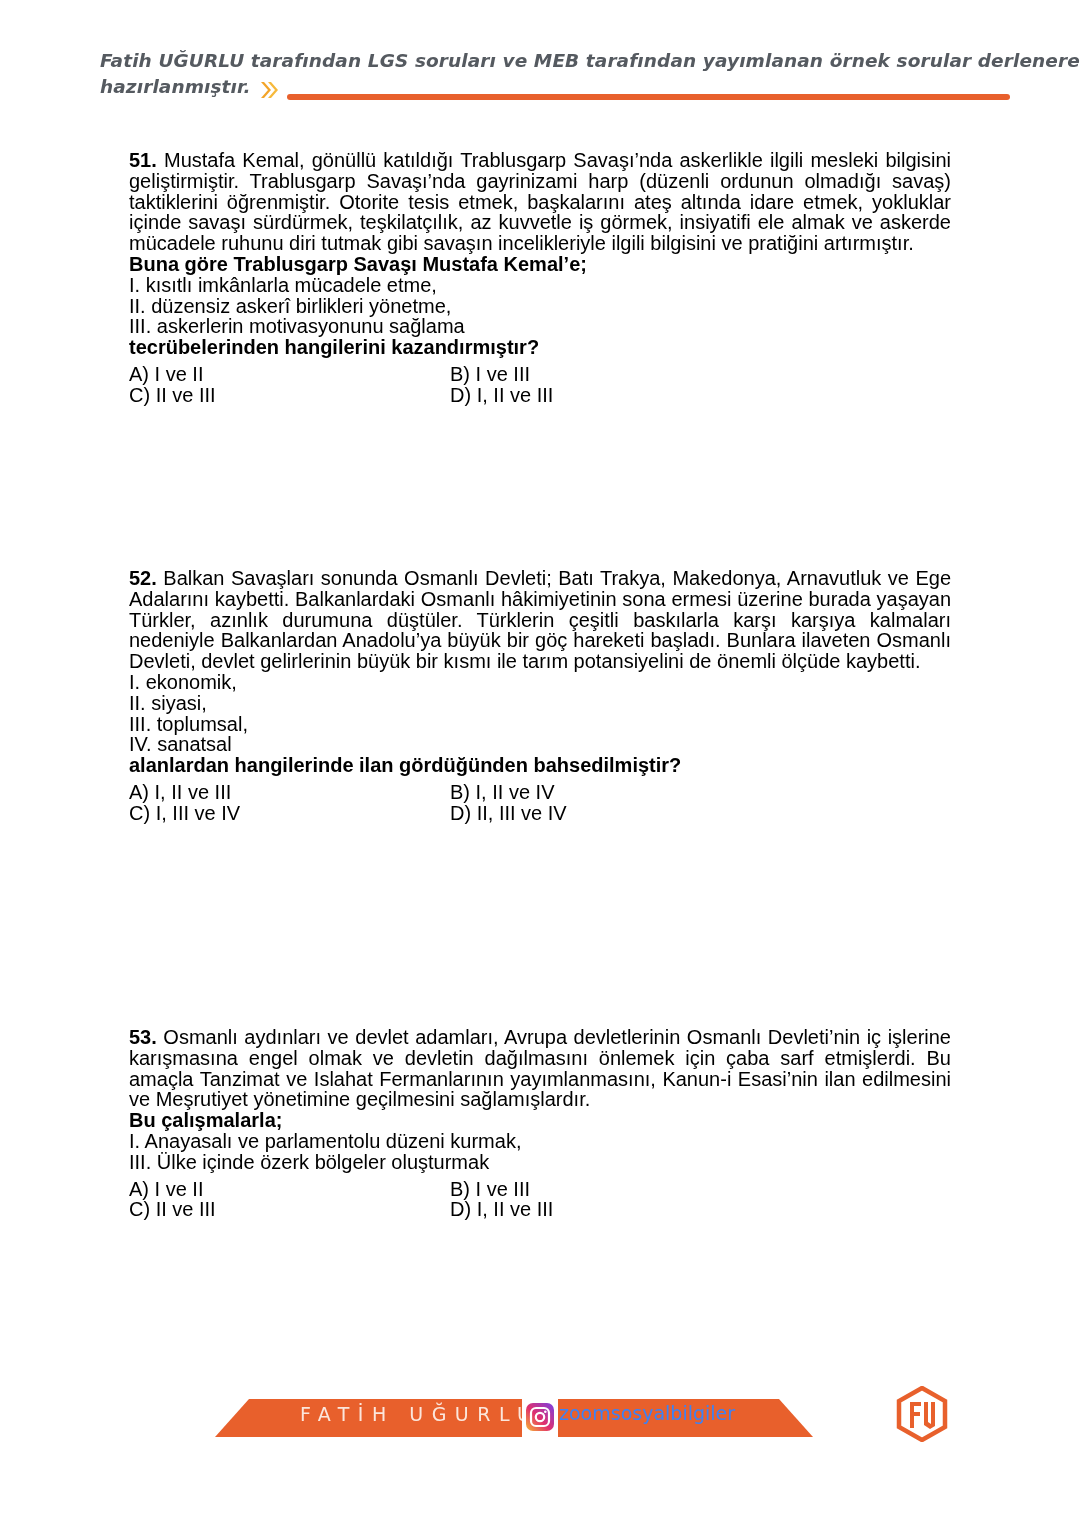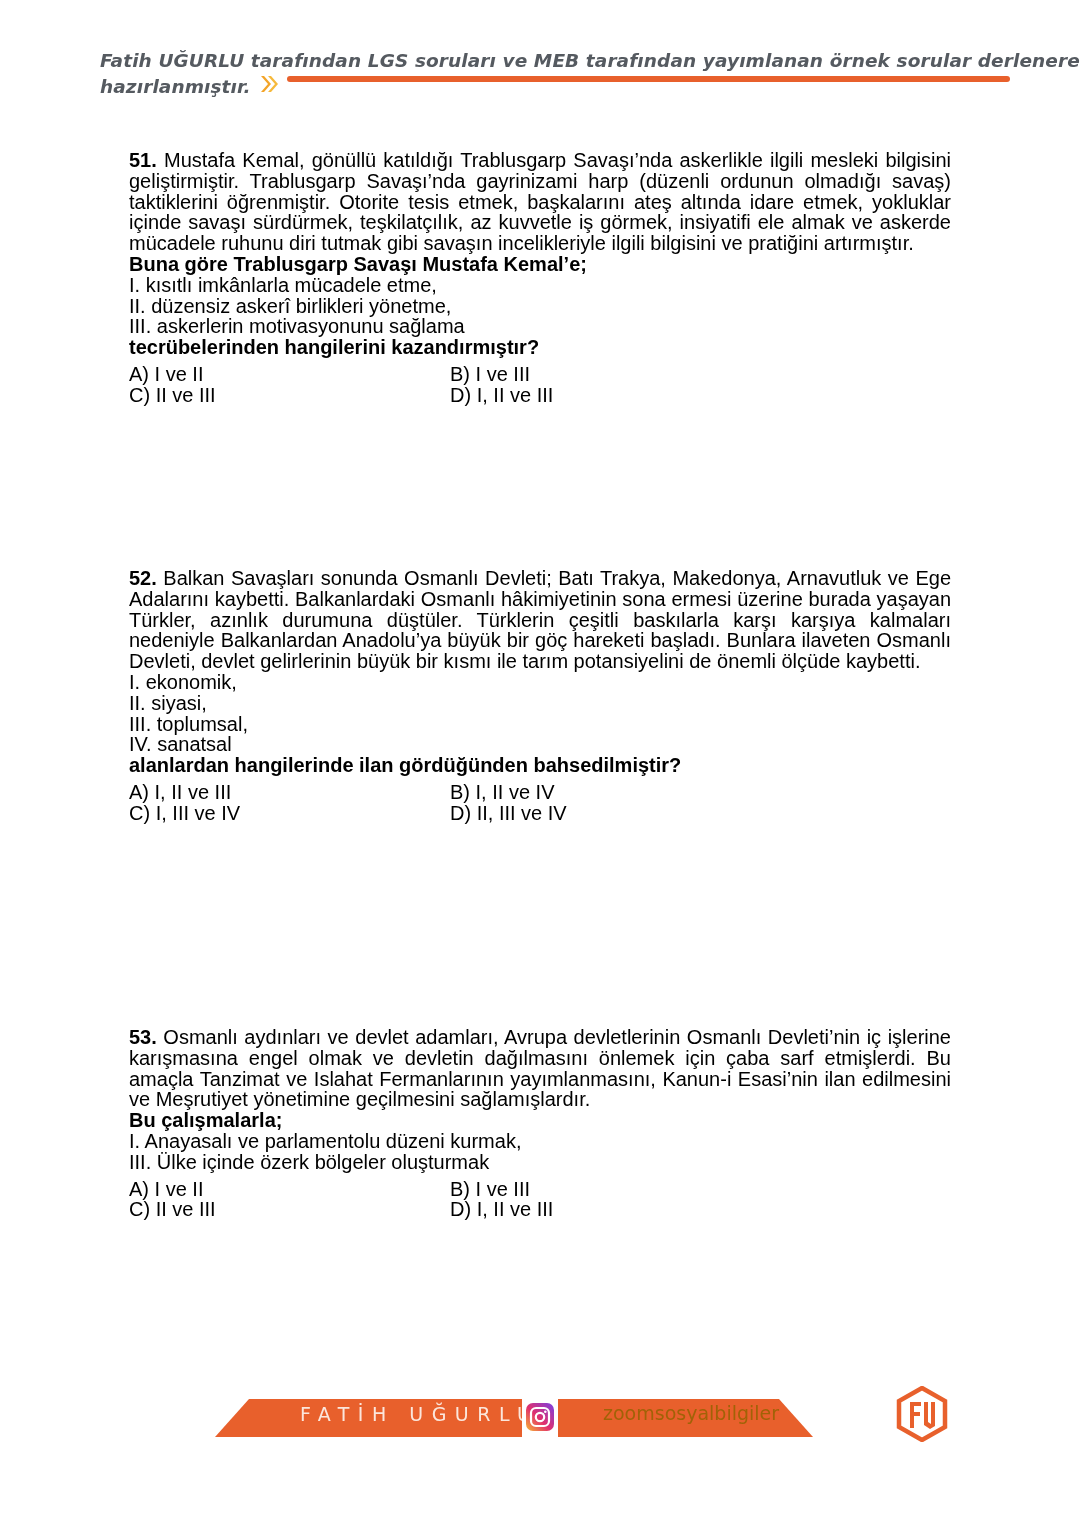--- a/index.html
+++ b/index.html
@@ -6,21 +6,21 @@
     html, body { width: 1080px; height: 1527px; background: #ffffff; overflow: hidden; }
     body { position: relative; font-family: "Liberation Sans", sans-serif; color: #000; }
 
     .header { position: absolute; left: 100px; top: 48px; width: 920px; }
     .header-line1, .header-line2 {
       font-family: "DejaVu Sans", sans-serif;
       font-style: italic; font-weight: bold;
       font-size: 18.5px; color: #555a60; letter-spacing: 0.1px;
       line-height: 26px; white-space: nowrap;
     }
-    .header-line2 { display: flex; align-items: flex-start; }
+    .header-line2 { display: flex; align-items: flex-end; }
     .chevrons { display: inline-block; margin-left: 8px; width: 22px; height: 20px; }
     .header-bar {
       flex: 1; height: 6px; background: #e8602c; border-radius: 3px;
       margin-left: 6px; margin-top: 2px; margin-right: 10px;
     }
 
     .question { position: absolute; left: 129px; width: 822px; font-size: 20px; line-height: 20.8px; }
     .q-text { text-align: justify; text-align-last: left; }
     .q-num { font-weight: bold; }
     .bold { font-weight: bold; }
@@ -31,21 +31,21 @@
     .footer-banner { position: absolute; left: 215px; top: 1399px; width: 598px; height: 38px; }
     .footer-name {
       position: absolute; left: 85px; top: 4px;
       color: #fbe6dc; font-family: "DejaVu Sans", sans-serif; font-size: 19px;
       letter-spacing: 8.5px; white-space: nowrap;
     }
     .ig-box { position: absolute; left: 307px; top: 0; width: 36px; height: 38px; background: #fff; }
     .ig-icon { position: absolute; left: 311px; top: 4px; width: 28px; height: 28px; }
     .footer-handle {
       position: absolute; left: 344px; top: 3px;
-      color: #a16207; font-family: "DejaVu Sans", sans-serif; font-size: 19px; white-space: nowrap; padding-left: 44px;
+      color: #3b82f6; font-family: "DejaVu Sans", sans-serif; font-size: 19px; white-space: nowrap;
     }
     .logo { position: absolute; left: 896px; top: 1386px; width: 52px; height: 56px; }
   </style>
 </head>
 <body>
 
 <div class="header">
   <div class="header-line1">Fatih UĞURLU tarafından LGS soruları ve MEB tarafından yayımlanan örnek sorular derlenerek</div>
   <div class="header-line2">
     <span>hazırlanmıştır.</span>

